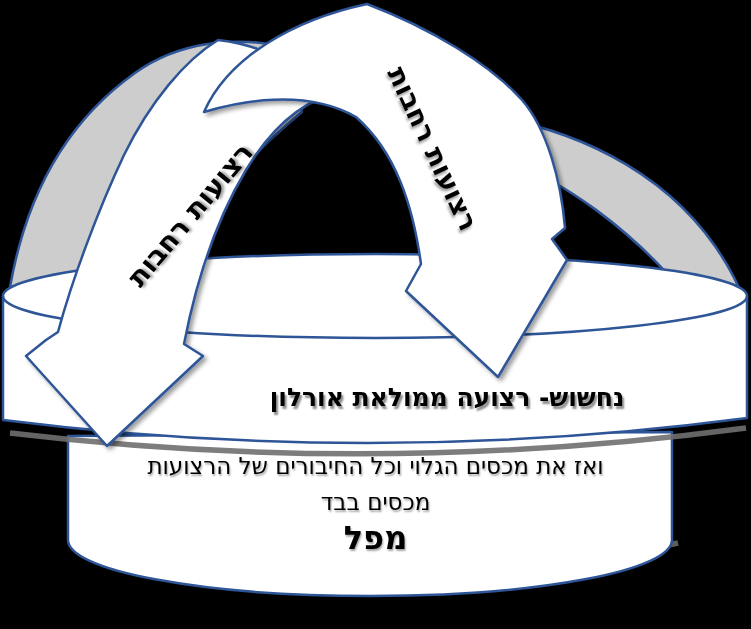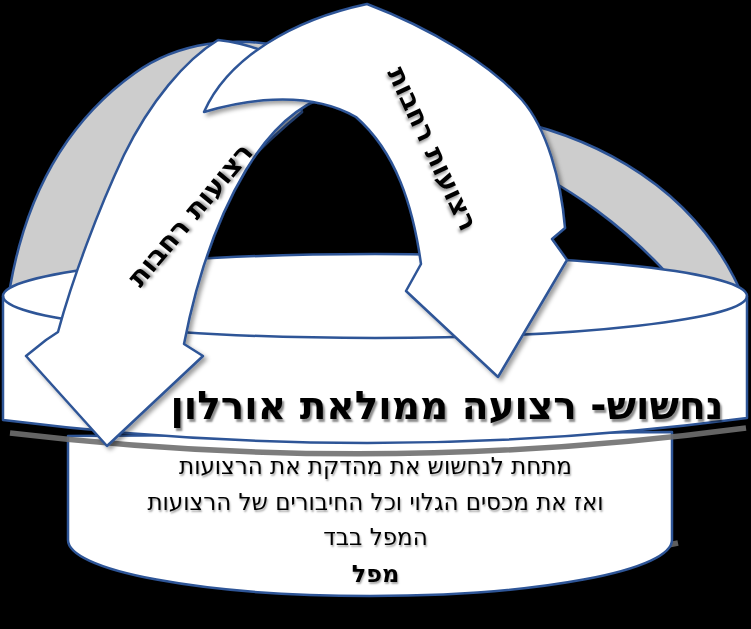--- a/index.html
+++ b/index.html
@@ -1,25 +1,25 @@
 <!DOCTYPE html>
 <html><head>
 <meta charset="utf-8">
 <style>
   html,body{margin:0;padding:0;background:#000;}
   body{width:751px;height:629px;position:relative;overflow:hidden;
        font-family:"DejaVu Sans",sans-serif;}
   .stage{position:absolute;inset:0;width:751px;height:629px;}
   svg{position:absolute;left:0;top:0;}
   .txt{position:absolute;color:#000;direction:rtl;text-align:center;}
-  .band-title{left:167px;top:383px;width:560px;font-size:39px;font-weight:700;
+  .band-title{left:167px;top:383px;width:560px;font-size:25px;font-weight:700;
               text-shadow:2px 3px 2px rgba(0,0,0,.45);}
   .cyl-text{left:78px;top:449px;width:595px;font-size:23px;line-height:35.5px;
             text-shadow:1px 2px 2px rgba(0,0,0,.35);}
-  .cyl-title{font-size:24px;font-weight:700;line-height:36px;}
+  .cyl-title{font-size:32px;font-weight:700;line-height:36px;}
   .strap-label{width:230px;font-size:27px;font-weight:700;white-space:nowrap;
                text-shadow:2px 2px 3px rgba(0,0,0,.4);}
   .strap-left{left:75px;top:199px;transform:rotate(-50deg);}
   .strap-right{left:318px;top:133px;transform:rotate(65deg);}
 </style>
 </head>
 <body>
 
 <div class="stage">
 
@@ -58,19 +58,18 @@
              C 312,92 255,97 204,112
              C 228,58 292,20 367,4 Z" fill="#ffffff" stroke="#2e5597" stroke-width="2.5" stroke-linejoin="round" filter="url(#soft)"></path>
   </svg>
 
   <div class="txt strap-label strap-left">רצועות רחבות</div>
   <div class="txt strap-label strap-right">רצועות רחבות</div>
 
   <div class="txt band-title">נחשוש- רצועה ממולאת אורלון</div>
 
   <div class="txt cyl-text">
-    <div>מתחת לנחשוש את מהדקת את הרצועות</div>
     <div>ואז את מכסים הגלוי וכל החיבורים של הרצועות</div>
-    <div>המפל בבד</div>
+    <div>מכסים בבד</div>
     <div class="cyl-title">מפל</div>
   </div>
 
 </div>
 
 </body></html>

